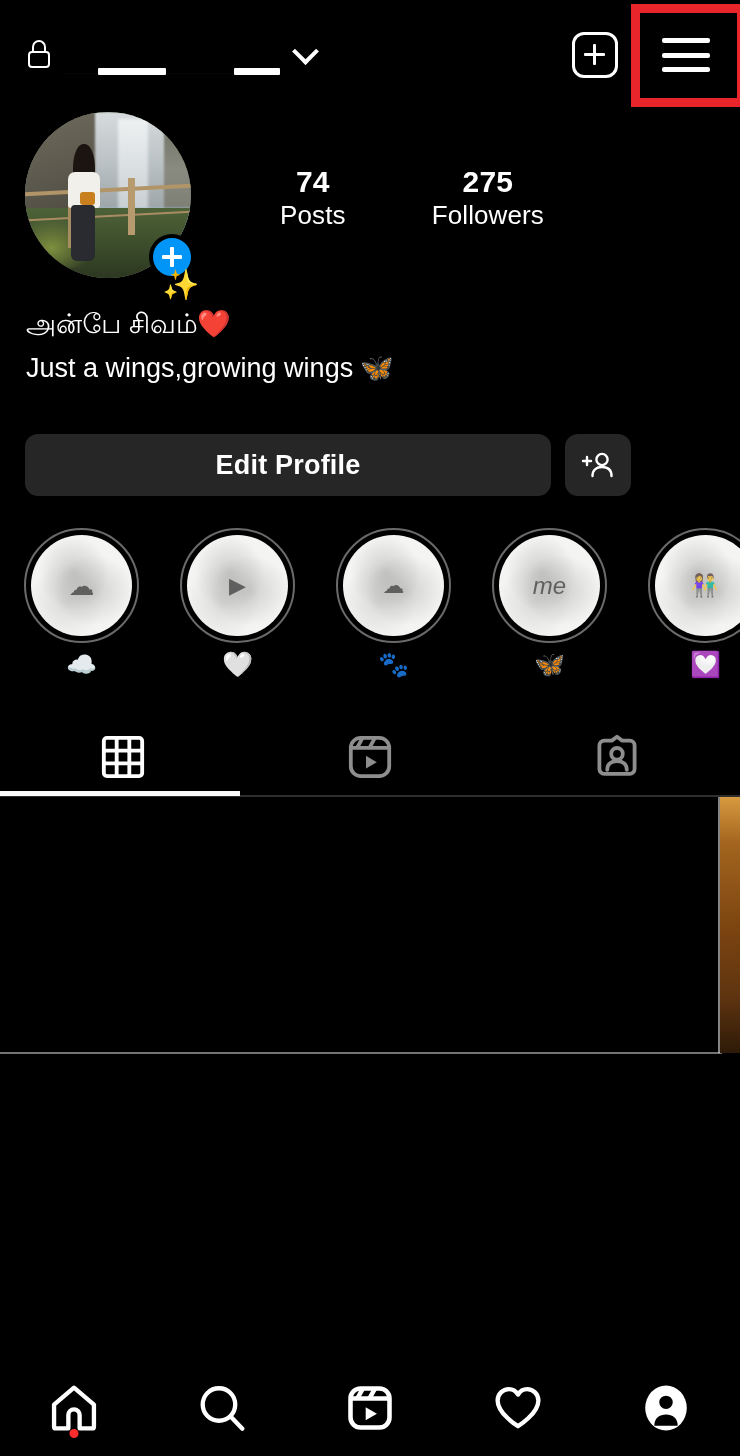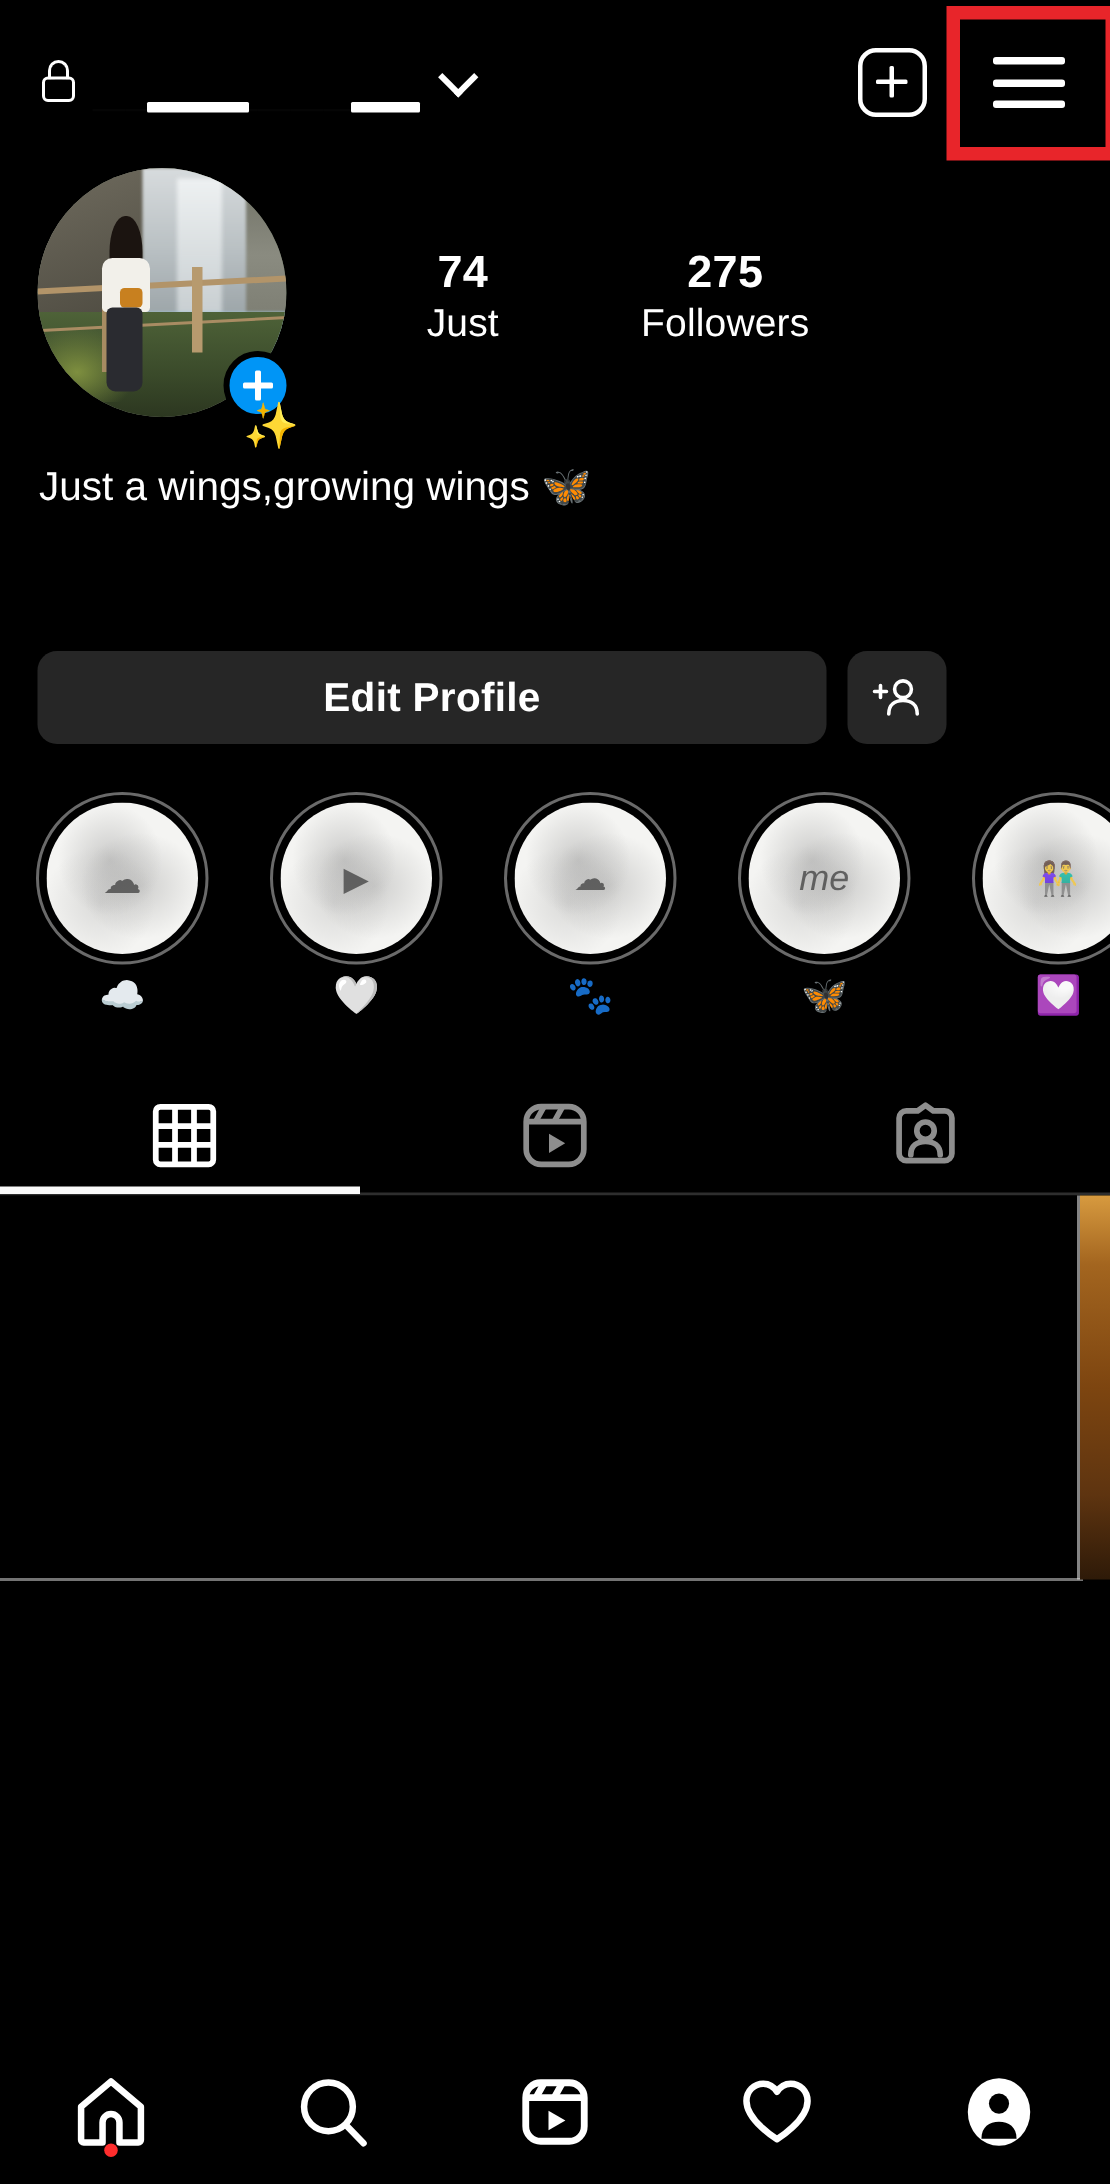--- a/index.html
+++ b/index.html
@@ -301,32 +301,33 @@
         <div class="av-person-top"></div>
         <div class="av-person-bag"></div>
         <div class="av-person-leg"></div>
       </div>
       <div class="add-story"></div>
     </div>
 
     <div class="stats">
       <div class="stat">
         <div class="num">74</div>
-        <div class="lbl">Just</div>
+        <div class="lbl">Posts</div>
       </div>
       <div class="stat">
         <div class="num">275</div>
         <div class="lbl">Followers</div>
       </div>
     </div>
   </div>
 
   <div class="bio">
     <div class="bio-line l1">
       <span class="sparkle">✨</span>
+      <span>அன்பே சிவம்❤️</span>
     </div>
     <div class="bio-line">Just a wings,growing wings 🦋</div>
   </div>
 
   <div class="actions">
     <button class="btn-edit">Edit Profile</button>
     <button class="btn-adduser">
       <svg width="34" height="30" viewBox="0 0 34 30">
         <circle cx="21" cy="9.5" r="5.6" fill="none" stroke="#fff" stroke-width="2.4"></circle>
         <path d="M11.5 26 C11.5 19.5 15.8 17 21 17 C26.2 17 30.5 19.5 30.5 26" fill="none" stroke="#fff" stroke-width="2.4" stroke-linecap="round"></path>

